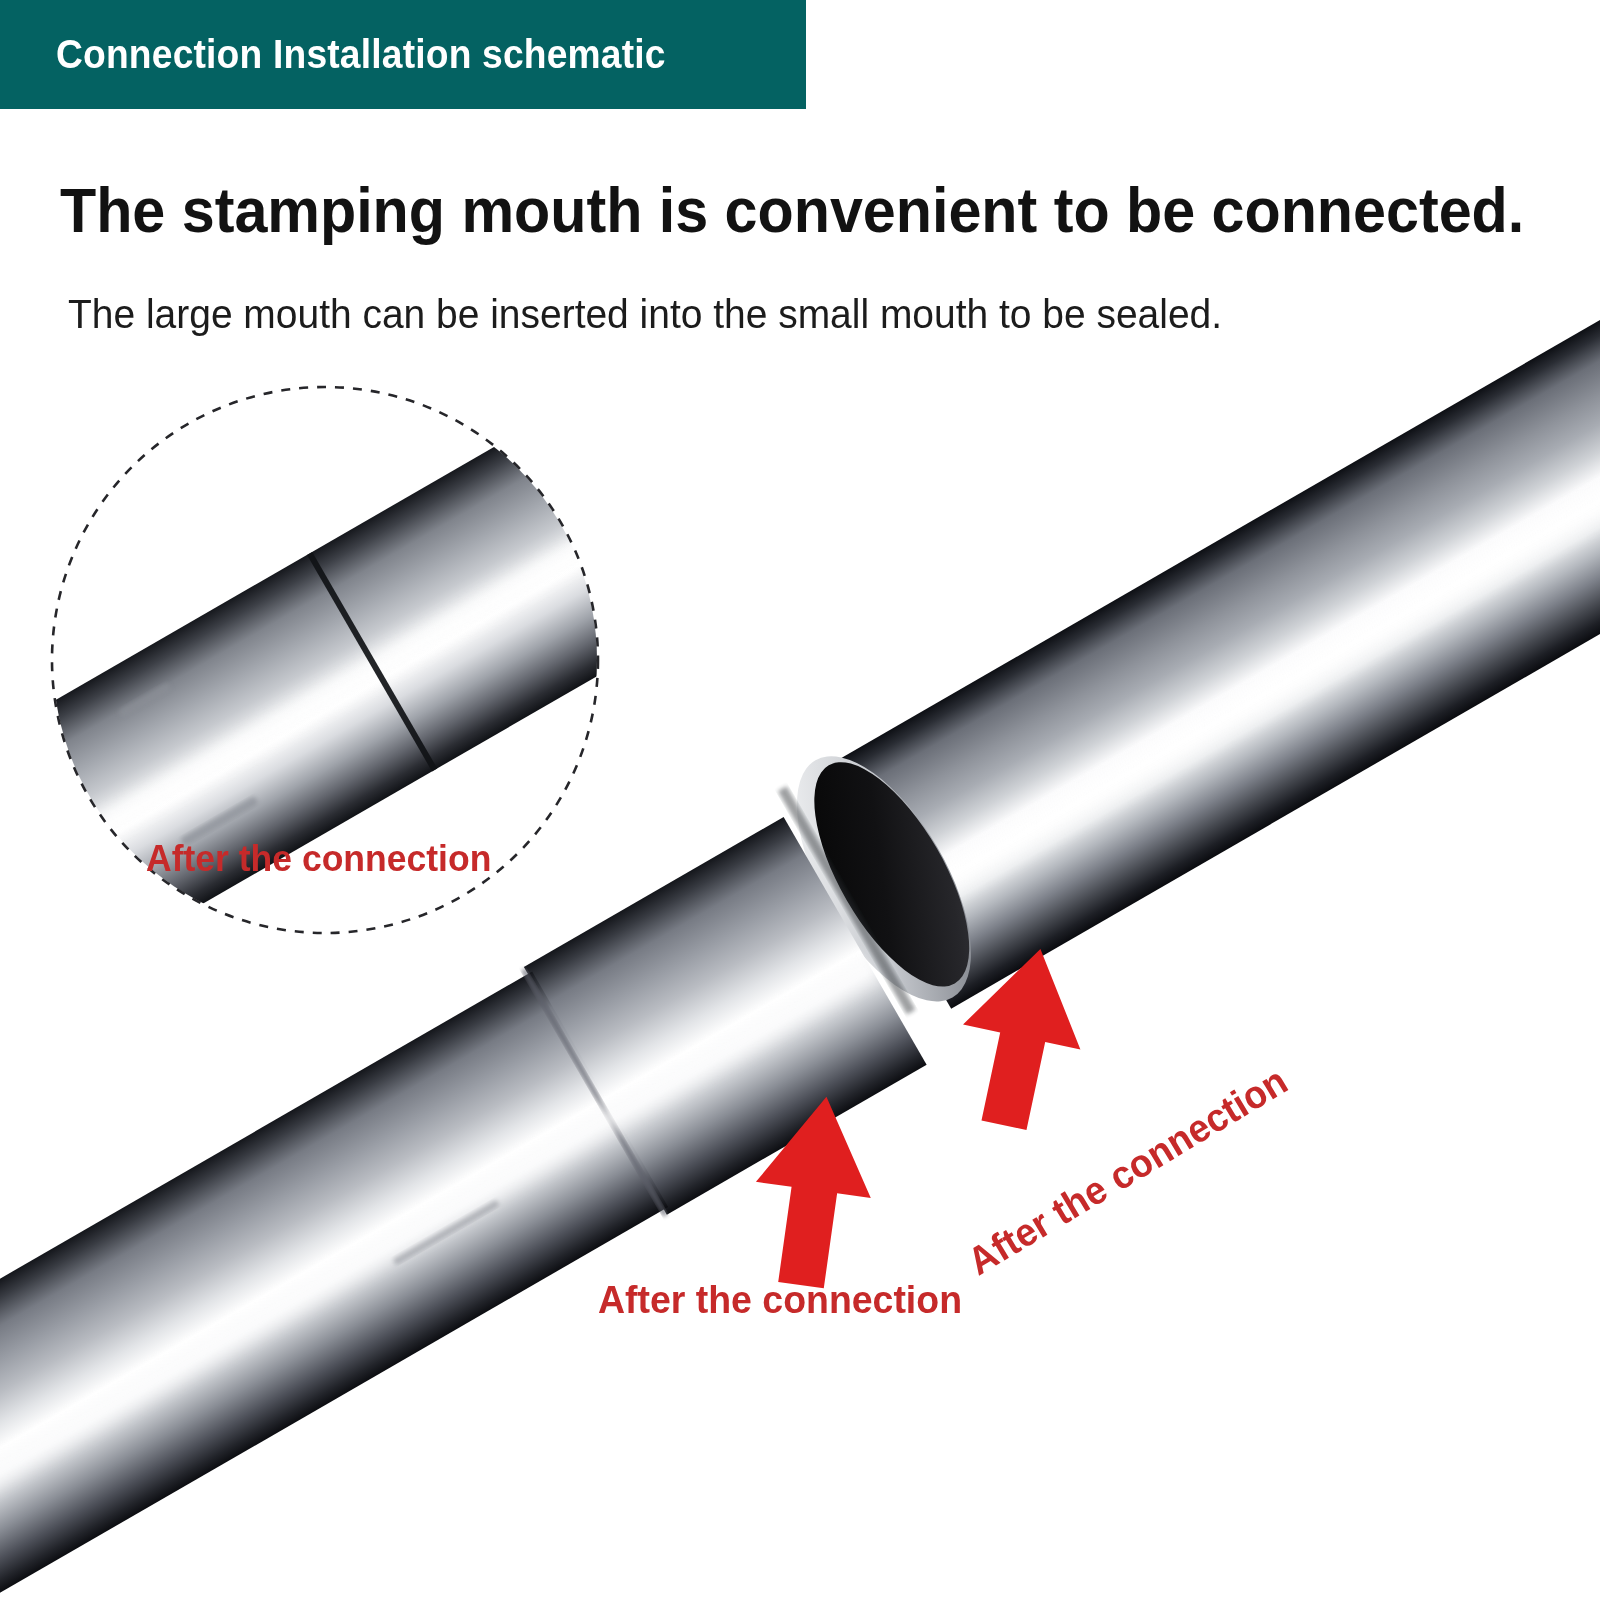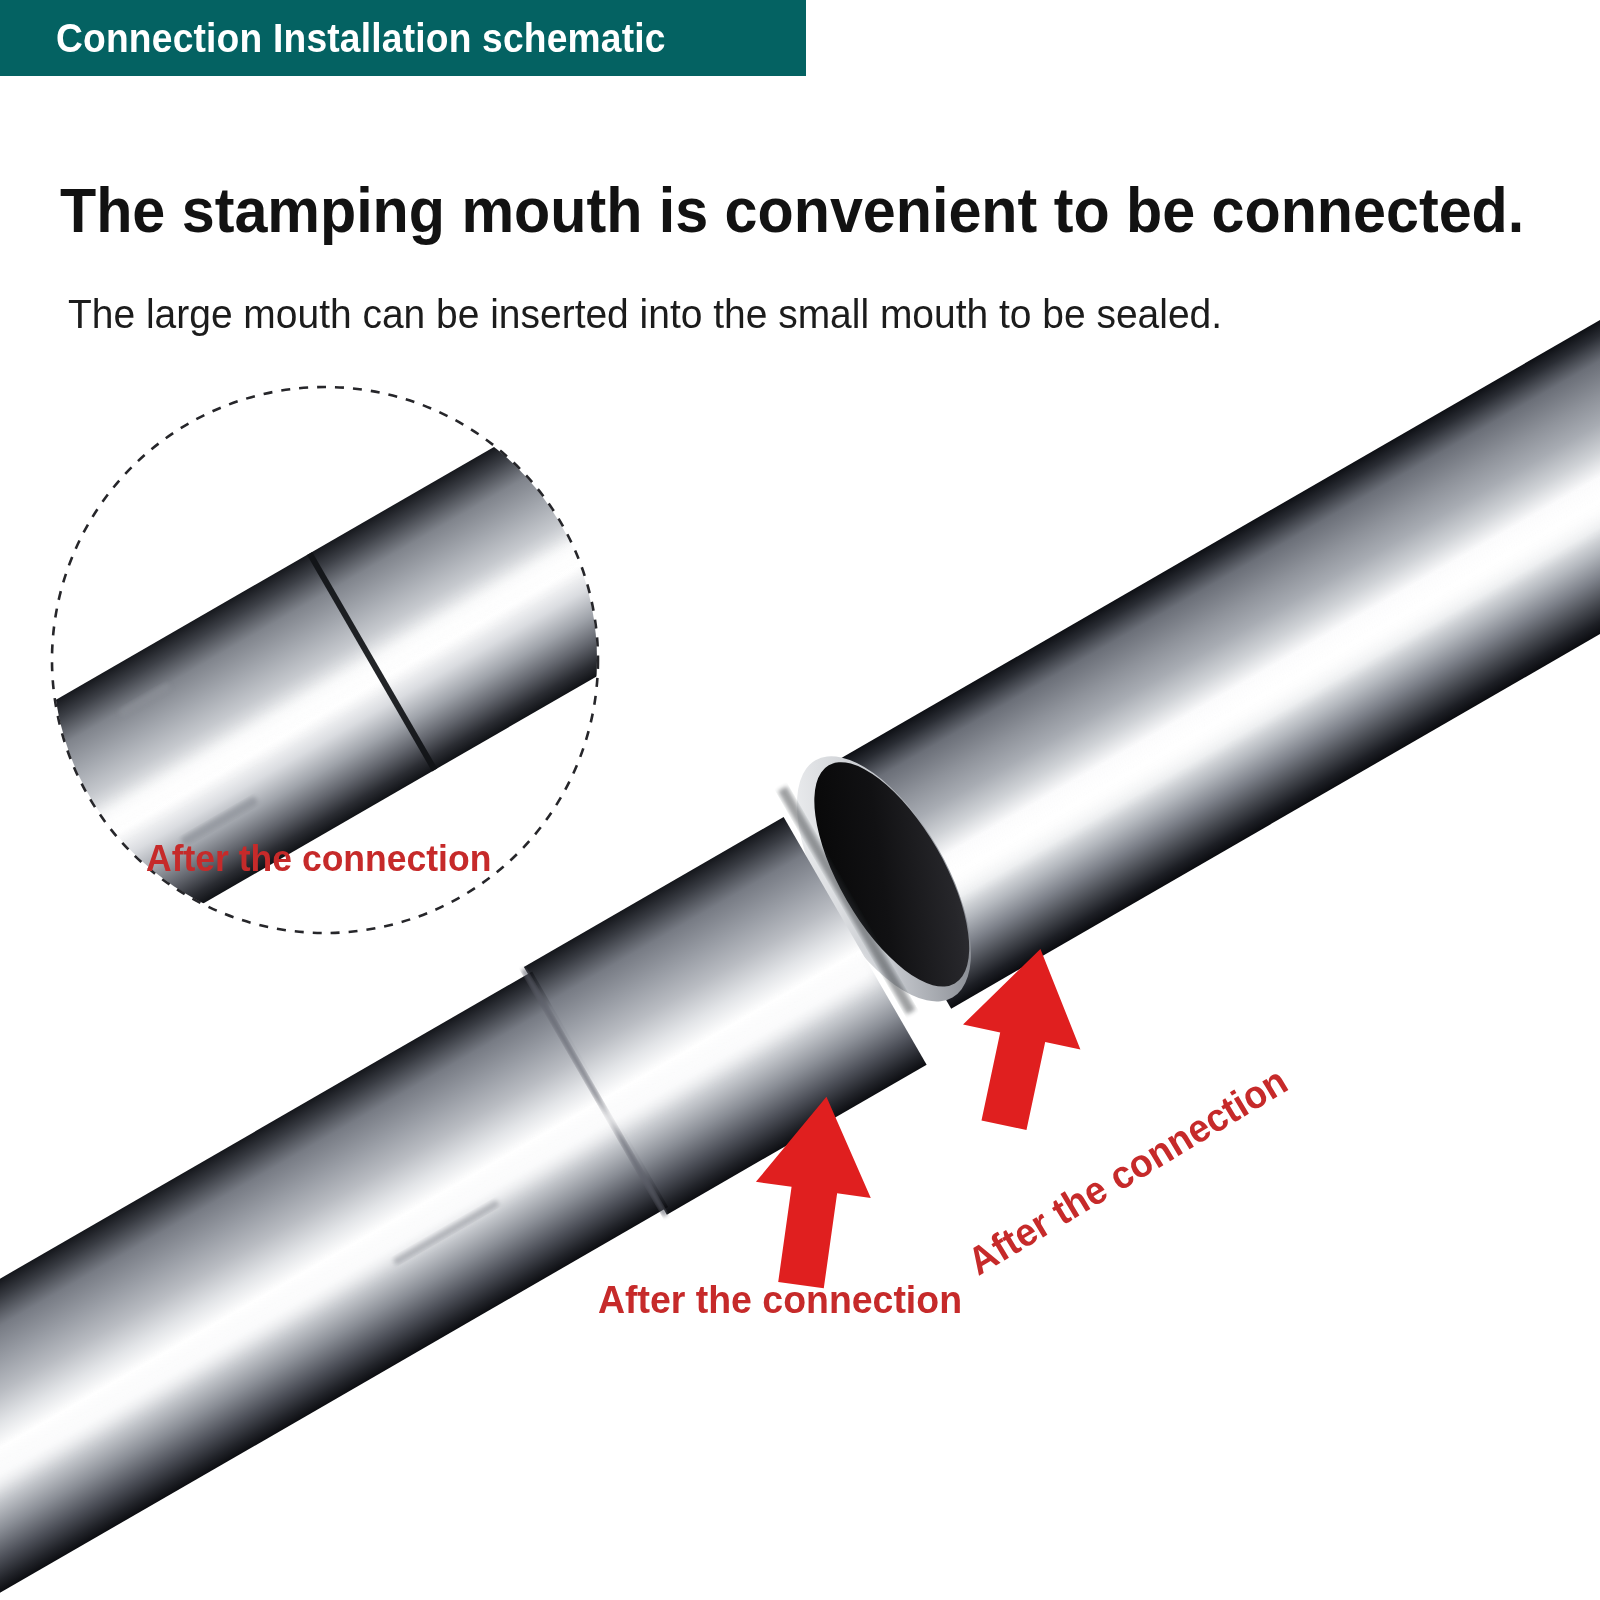--- a/index.html
+++ b/index.html
@@ -23,21 +23,21 @@
     background: #ffffff;
     overflow: hidden;
   }
 
   
   .banner {
     position: absolute;
     left: 0;
     top: 0;
     width: 806px;
-    height: 76px;
+    height: 109px;
     background: #046262;
     display: flex;
     align-items: center;
     box-sizing: border-box;
     padding-left: 56px;
   }
   .banner-title {
     color: #ffffff;
     font-family: "Liberation Sans Narrow", "Liberation Sans", sans-serif;
     font-weight: bold;

